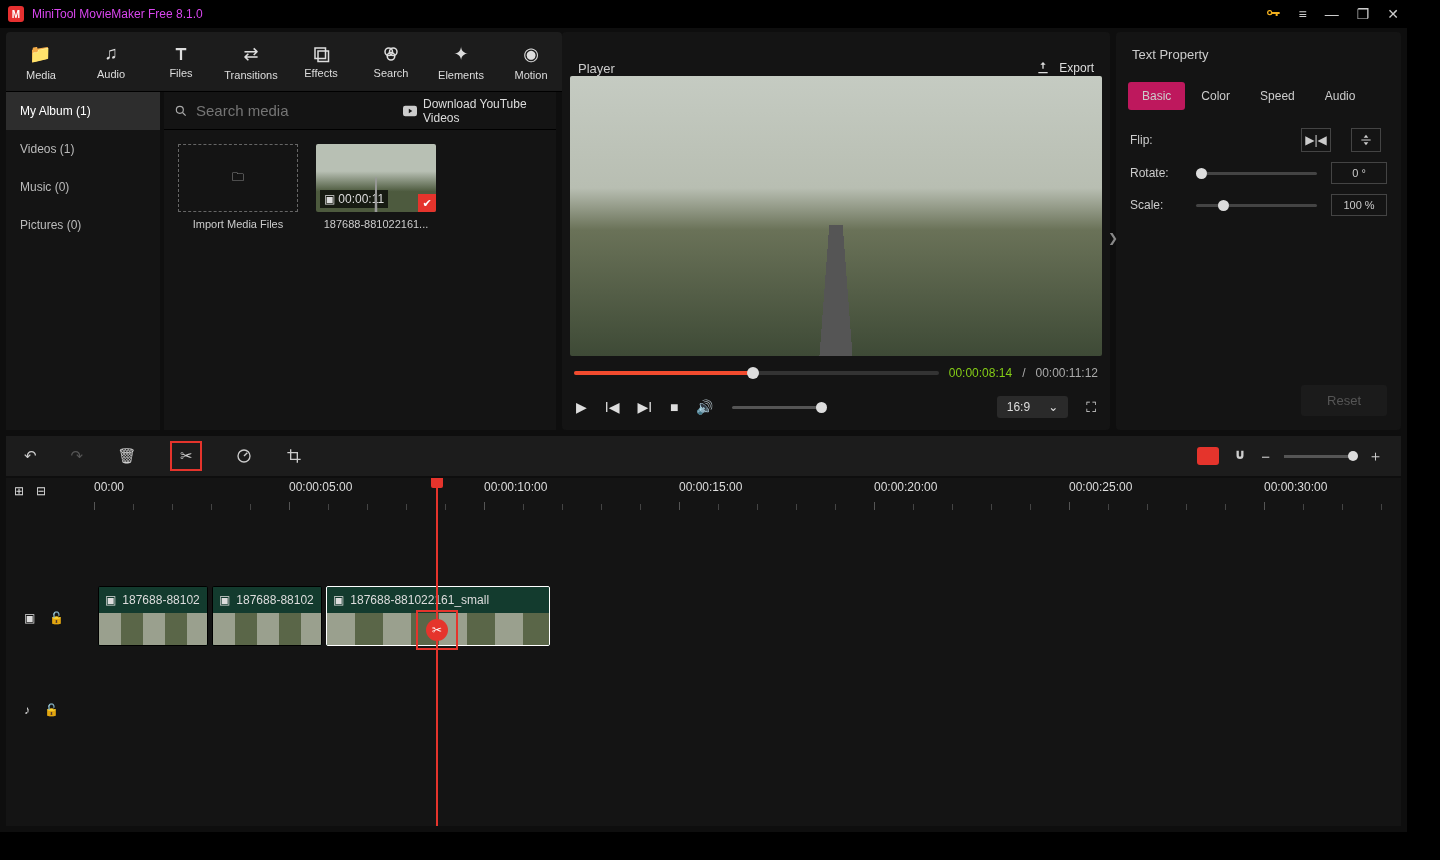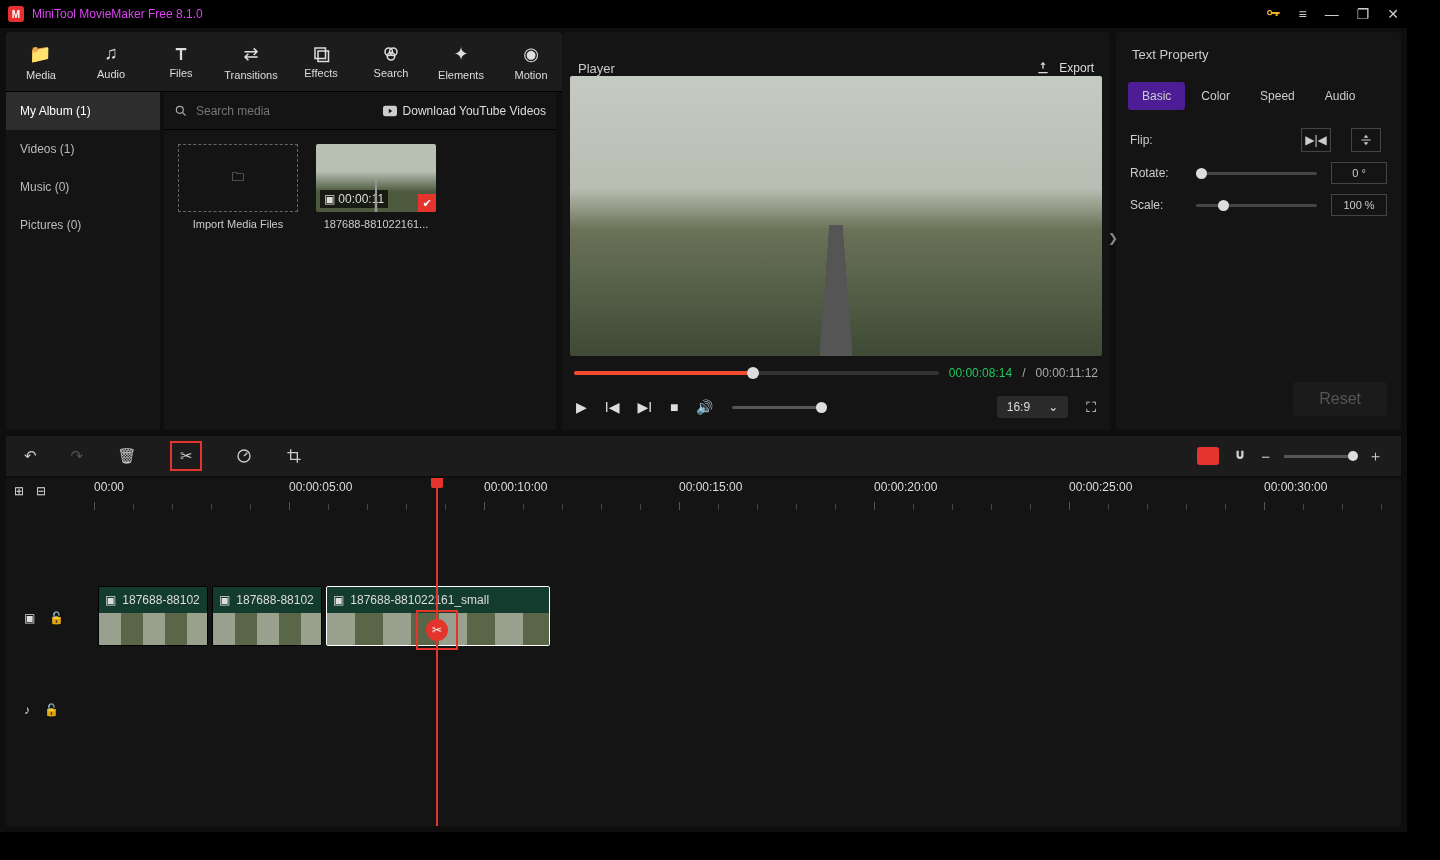--- a/index.html
+++ b/index.html
@@ -20,64 +20,64 @@
 .atab .lbl{font-size:11px}
 
 .mid{display:flex;height:402px}
 .left-media{width:562px;display:flex;flex-direction:column}
 .media-split{display:flex;flex:1}
 .album-col{width:154px;background:#141414;margin-left:6px;display:flex;flex-direction:column}
 .album-col .item{padding:12px 14px;color:#bbb;cursor:pointer}
 .album-col .item.active{background:#2d2d2d;color:#fff}
 .media-main{flex:1;background:#141414;margin:0 6px 0 4px;display:flex;flex-direction:column}
 .search-row{height:38px;display:flex;align-items:center;padding:0 10px;gap:8px;border-bottom:1px solid #000}
-.search-row input{flex:1;background:transparent;border:none;outline:none;color:#ec4899;font-size:12px}
+.search-row input{flex:1;background:transparent;border:none;outline:none;color:#ec4899;font-size:15px}
 .dl-link{color:#bbb;font-size:11px;display:flex;align-items:center;gap:6px;cursor:pointer}
 .thumbs{display:flex;gap:18px;padding:14px}
 .card{width:120px;display:flex;flex-direction:column;align-items:center;gap:6px}
 .import-box{width:120px;height:68px;border:1px dashed #666;display:flex;align-items:center;justify-content:center;color:#bbb;font-size:20px}
 .cap{font-size:11px;color:#ccc;text-align:center;white-space:nowrap;overflow:hidden;text-overflow:ellipsis;width:120px}
 .clip-thumb{width:120px;height:68px;background:linear-gradient(#b8c0b4 40%,#4d5a3e 70%);position:relative;border-radius:2px;overflow:hidden}
 .clip-thumb::after{content:"";position:absolute;left:50%;top:40%;width:2px;height:60%;background:#999;transform:translateX(-50%) perspective(40px) rotateX(30deg)}
 .clip-thumb .badge{position:absolute;left:4px;bottom:4px;background:rgba(0,0,0,.7);padding:2px 4px;font-size:10px;display:flex;align-items:center;gap:3px}
 .clip-thumb .chk{position:absolute;right:0;bottom:0;width:18px;height:18px;background:#e5342c;display:flex;align-items:center;justify-content:center;color:#fff;font-size:11px}
 
 .player{width:548px;background:#141414;margin:4px 6px 0 0;border-radius:4px;display:flex;flex-direction:column}
 .player-hdr{height:44px;display:flex;align-items:flex-end;padding:0 16px}
 .player-hdr .ttl{flex:1;color:#ccc;font-size:13px}
 .export-btn{display:flex;align-items:center;gap:8px;color:#ddd;cursor:pointer}
 .preview{flex:1;margin:0 8px;background:linear-gradient(#c5cbc2 0%,#b8beb2 40%,#6a7258 55%,#3e4a36 100%);position:relative;border-radius:2px;overflow:hidden}
 .preview .road{position:absolute;left:50%;top:38%;width:6px;height:62%;background:#888;transform:translateX(-50%) perspective(120px) rotateX(42deg);border-left:10px solid #555;border-right:10px solid #555}
 .scrub{height:22px;margin:6px 12px 0 12px;display:flex;align-items:center;gap:10px}
 .scrub-track{flex:1;height:4px;background:#333;position:relative;border-radius:2px}
 .scrub-fill{position:absolute;left:0;top:0;height:100%;width:49%;background:#f24b2e;border-radius:2px}
 .scrub-knob{position:absolute;left:49%;top:50%;width:12px;height:12px;border-radius:50%;background:#ddd;transform:translate(-50%,-50%)}
-.time-red{color:#22c55e}
+.time-red{color:#84cc16}
 .time-dim{color:#aaa}
 .controls{height:46px;display:flex;align-items:center;padding:0 14px;gap:18px}
 .controls .cbtn{color:#ddd;font-size:14px;cursor:pointer}
 .vol-track{width:90px;height:3px;background:#555;position:relative;border-radius:2px}
 .vol-track::after{content:"";position:absolute;right:-5px;top:-4px;width:11px;height:11px;border-radius:50%;background:#ddd}
 .spacer{flex:1}
 .ratio-sel{background:#2a2a2a;padding:4px 10px;border-radius:3px;display:flex;align-items:center;gap:18px;color:#ccc}
 
 .props{flex:1;background:#141414;margin:4px 6px 0 0;border-radius:4px;display:flex;flex-direction:column;padding:0 0 10px 0;position:relative}
 .props-hdr{height:44px;display:flex;align-items:center;padding:0 16px;color:#ccc;font-size:13px}
 .chev{position:absolute;left:-8px;top:50%;color:#888;font-size:12px}
 .prop-tabs{display:flex;gap:2px;padding:0 12px;margin-top:6px}
 .ptab{padding:7px 14px;color:#ccc;cursor:pointer;border-radius:3px;font-size:12px}
-.ptab.active{background:#4c1d95}
+.ptab.active{background:#be185d}
 .prop-body{padding:18px 14px;display:flex;flex-direction:column;gap:10px}
 .prow{display:flex;align-items:center;gap:14px}
 .prow .plab{width:52px;color:#ccc;font-size:12px}
 .flip-btn{width:30px;height:24px;border:1px solid #444;display:flex;align-items:center;justify-content:center;cursor:pointer;color:#ccc;font-size:12px;margin-right:6px}
 .rng{flex:1;height:3px;background:#444;position:relative;border-radius:2px}
 .rng .knob{position:absolute;top:-4px;width:11px;height:11px;border-radius:50%;background:#ddd}
 .valbox{width:56px;height:22px;border:1px solid #444;display:flex;align-items:center;justify-content:center;color:#ccc;font-size:11px}
-.reset-btn{margin:auto 14px 4px auto;background:#1b1b1b;color:#555;padding:8px 26px;border-radius:3px;font-size:16px}
+.reset-btn{margin:auto 14px 4px auto;background:#1b1b1b;color:#555;padding:8px 26px;border-radius:3px;font-size:13px}
 
 .tl-tools{height:40px;background:#1c1c1c;margin:6px 6px 0 6px;display:flex;align-items:center;padding:0 18px;gap:34px}
 .tl-tools .tbtn{color:#ccc;font-size:15px;cursor:pointer}
 .tl-tools .scis{width:32px;height:30px;border:2px solid #e5342c;display:flex;align-items:center;justify-content:center}
 .tl-tools .right{margin-left:auto;display:flex;align-items:center;gap:14px}
 .zoom-track{width:70px;height:3px;background:#555;position:relative}
 .zoom-track .zk{position:absolute;right:-4px;top:-4px;width:10px;height:10px;border-radius:50%;background:#ddd}
 .snap-on{width:22px;height:18px;background:#e5342c;border-radius:3px}
 
 .timeline{flex:1;background:#141414;margin:2px 6px 6px 6px;position:relative;overflow:hidden}

